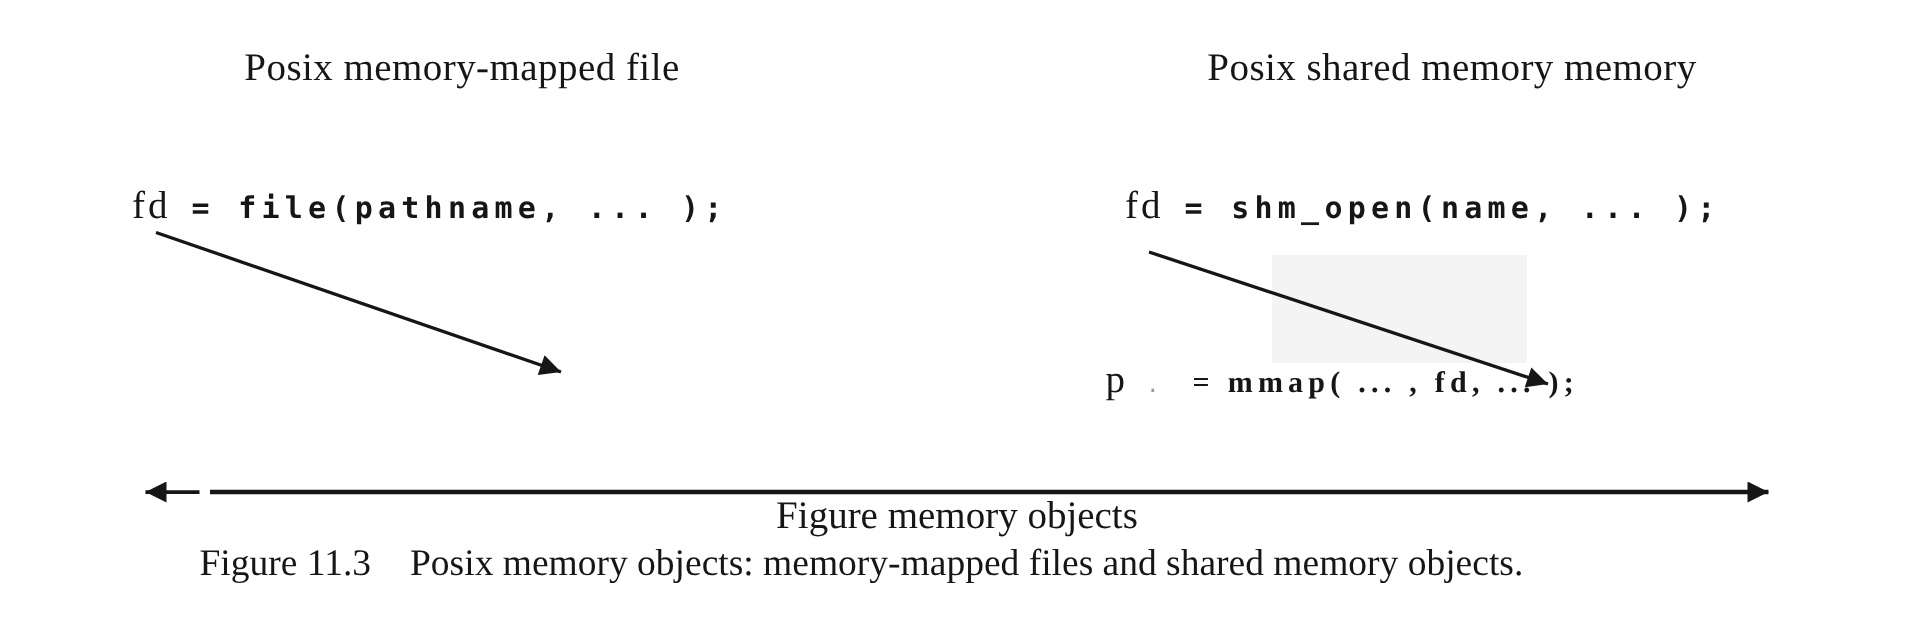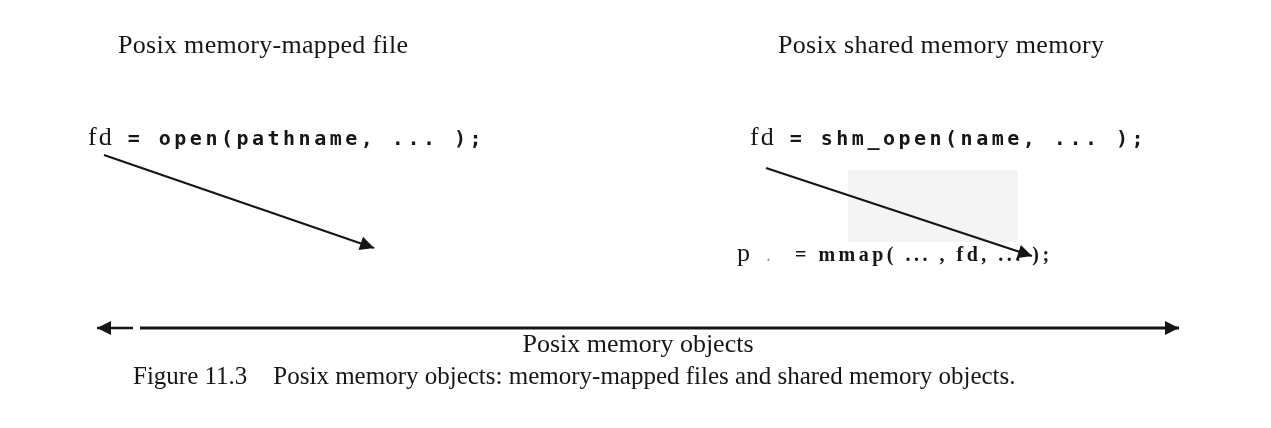--- a/index.html
+++ b/index.html
@@ -16,21 +16,21 @@
     position:relative;
     width:1271px;height:428px;
     background:var(--background);
     overflow:hidden;
     font-family:"Liberation Serif", serif;
     color:var(--ink);
   }
   .panel-title{
     position:absolute;
     width:380px;
-    text-align:left;
+    text-align:center;
     font-size:26px;
     letter-spacing:0.3px;
     color:var(--ink);
   }
   .title-left{left:118px;top:30px;}
   .title-right{left:778px;top:30px;}
   .code-row{
     position:absolute;
     display:flex;
     align-items:baseline;
@@ -115,35 +115,35 @@
     <line class="arrow-line" x1="104" y1="155" x2="374" y2="248" stroke-width="2.2" marker-end="url(#ah)"></line>
 
     <line class="arrow-line" x1="766" y1="168" x2="1032" y2="256" stroke-width="2.2" marker-end="url(#ah)"></line>
 
     <line class="arrow-line" x1="97" y1="328" x2="133" y2="328" stroke-width="2.5" marker-start="url(#ah)"></line>
     <line class="arrow-line" x1="140" y1="328" x2="1179" y2="328" stroke-width="3" marker-end="url(#ah)"></line>
   </svg>
 
   <div class="code-row row-l1-left">
     <span class="var-serif">fd</span>
-    <span class="mono gap-after-var">= open(pathname, ... );</span>
+    <span class="mono gap-after-var">= file(pathname, ... );</span>
   </div>
 
   <div class="code-row row-l1-right">
     <span class="var-serif">fd</span>
     <span class="mono gap-after-var">= shm_open(name, ... );</span>
   </div>
 
 
   <div class="code-row row-l2-right">
     <span class="var-serif">p</span>
     <span class="remnant">.</span>
     <span class="mono gap-before-code">= mmap( ... , fd, ... );</span>
   </div>
 
-  <div class="span-label">Posix memory objects</div>
+  <div class="span-label">Figure memory objects</div>
 
   <div class="caption">
     <span>Figure 11.3</span><span class="cap-text">Posix memory objects: memory-mapped files and shared memory objects.</span>
   </div>
 
 
 </div>
 
 </body></html>

